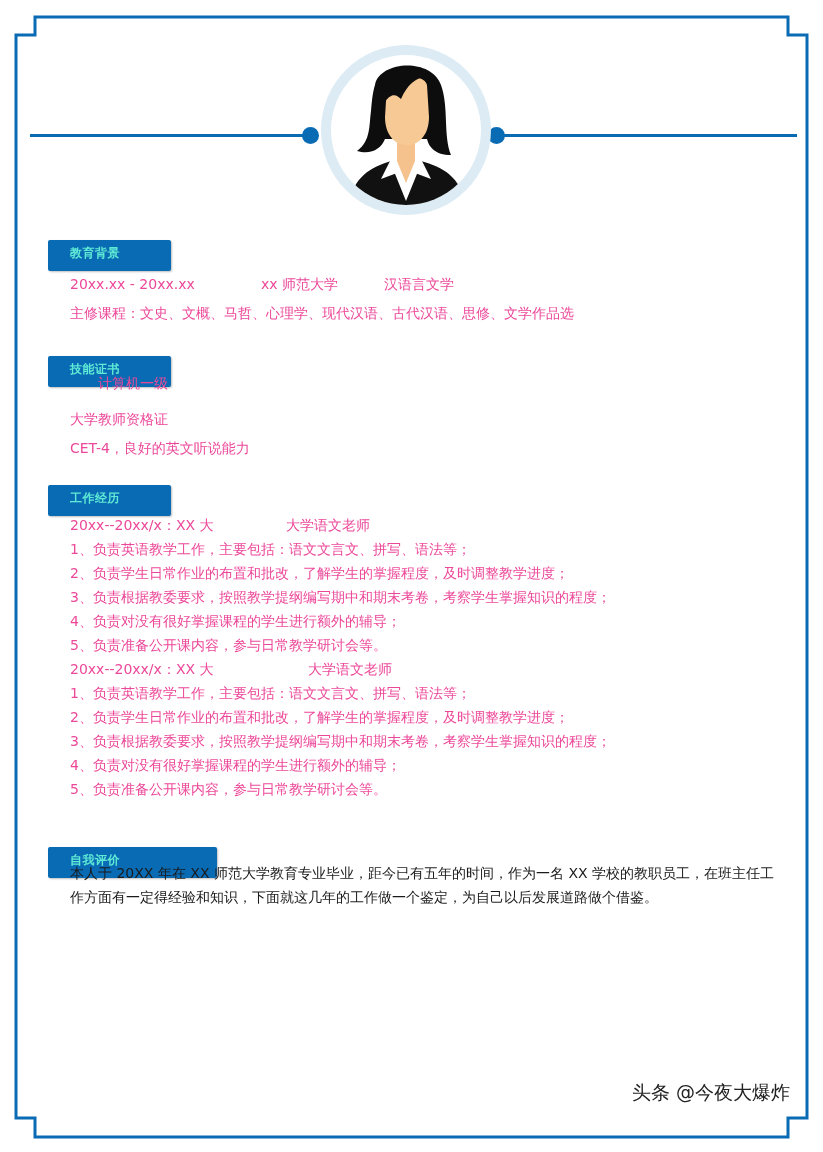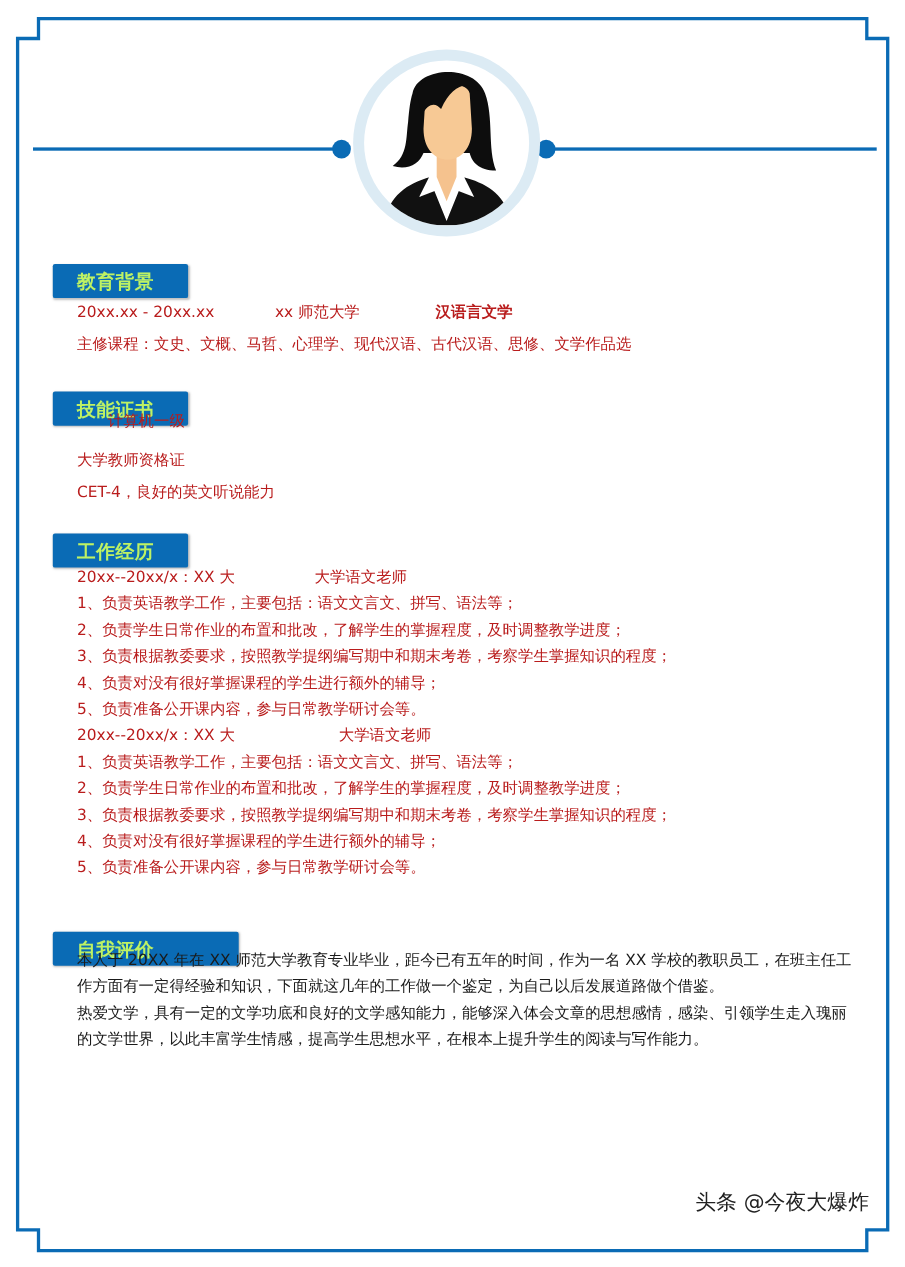--- a/index.html
+++ b/index.html
@@ -7,22 +7,22 @@
          font-family: "DejaVu Sans", "Liberation Sans", sans-serif; color: #1a1a1a; }
   .frame { position: absolute; left: 0; top: 0; width: 823px; height: 1152px; pointer-events: none; }
   .hline { position: absolute; height: 3px; background: #0a6bb5; top: 134px; }
   .dot { position: absolute; width: 17px; height: 17px; border-radius: 50%; background: #0a6bb5; top: 127px; }
   .avatar-ring { position: absolute; left: 321px; top: 45px; width: 170px; height: 170px; border-radius: 50%;
                  background: #dcebf4; }
   .avatar-inner { position: absolute; left: 10px; top: 10px; width: 150px; height: 150px; border-radius: 50%;
                   background: #fff; overflow: hidden; }
   .section-title { position: absolute; left: 48px; width: 123px; height: 31px; background: #0a6bb5;
                    border-radius: 2px; box-shadow: 1px 1px 2px rgba(0,0,0,0.25); }
-  .section-title span { position: absolute; left: 22px; top: 5px; font-size: 17px; font-weight: bold; color: #bef264; letter-spacing: 0.5px; }
-  .line { position: absolute; left: 70px; font-size: 14px; line-height: 20px; white-space: nowrap; color: #b91c1c; }
+  .section-title span { position: absolute; left: 22px; top: 5px; font-size: 12px; font-weight: bold; color: #5eead4; letter-spacing: 0.5px; }
+  .line { position: absolute; left: 70px; font-size: 14px; line-height: 20px; white-space: nowrap; color: #ec4899; }
   .para { position: absolute; left: 70px; width: 712px; font-size: 14px; line-height: 24px; color: #1a1a1a; margin-top: 11px; }
   .para p { margin: 0; }
   .col { position: absolute; top: 0; }
   .watermark { position: absolute; left: 632px; top: 1080px; font-size: 19px; color: #222;
                text-shadow: 0 0 2px #fff, 0 0 3px #fff; }
 </style>
 </head>
 <body>
 
 <svg class="frame" viewBox="0 0 823 1152" xmlns="http://www.w3.org/2000/svg">
@@ -53,22 +53,22 @@
       <path d="M48 28 C56 8 96 6 104 28 C94 18 80 22 70 44 C66 40 60 36 52 50 Z" fill="#0d0d0d"></path>
     </svg>
   </div>
 </div>
 
 <div class="section-title" style="top:240px;">
   <span>教育背景</span>
 </div>
 <div class="line" style="top:274px; width:600px; height:20px;">
   <span class="col" style="left:0;">20xx.xx - 20xx.xx</span>
-  <span class="col" style="left:180px;">xx 师范大学</span>
-  <span class="col" style="left:326px;font-weight:bold;">汉语言文学</span>
+  <span class="col" style="left:191px;">xx 师范大学</span>
+  <span class="col" style="left:314px;">汉语言文学</span>
 </div>
 <div class="line" style="top:303px;">主修课程：文史、文概、马哲、心理学、现代汉语、古代汉语、思修、文学作品选</div>
 
 <div class="section-title" style="top:356px;">
   <span>技能证书</span>
 </div>
 <div class="line" style="top:373px;margin-left:28px;">计算机一级</div>
 <div class="line" style="top:409px;">大学教师资格证</div>
 <div class="line" style="top:438px;">CET-4，良好的英文听说能力</div>
 
@@ -93,16 +93,15 @@
 <div class="line" style="top:707px;">2、负责学生日常作业的布置和批改，了解学生的掌握程度，及时调整教学进度；</div>
 <div class="line" style="top:731px;">3、负责根据教委要求，按照教学提纲编写期中和期末考卷，考察学生掌握知识的程度；</div>
 <div class="line" style="top:755px;">4、负责对没有很好掌握课程的学生进行额外的辅导；</div>
 <div class="line" style="top:779px;">5、负责准备公开课内容，参与日常教学研讨会等。</div>
 
 <div class="section-title" style="top:847px;padding-left:46px;">
   <span>自我评价</span>
 </div>
 <div class="para" style="top:850px;">
   <p>本人于 20XX 年在 XX 师范大学教育专业毕业，距今已有五年的时间，作为一名 XX 学校的教职员工，在班主任工作方面有一定得经验和知识，下面就这几年的工作做一个鉴定，为自己以后发展道路做个借鉴。</p>
-  <p>热爱文学，具有一定的文学功底和良好的文学感知能力，能够深入体会文章的思想感情，感染、引领学生走入瑰丽的文学世界，以此丰富学生情感，提高学生思想水平，在根本上提升学生的阅读与写作能力。</p>
 </div>
 
 <div class="watermark">头条 @今夜大爆炸</div>
 
 </body></html>

